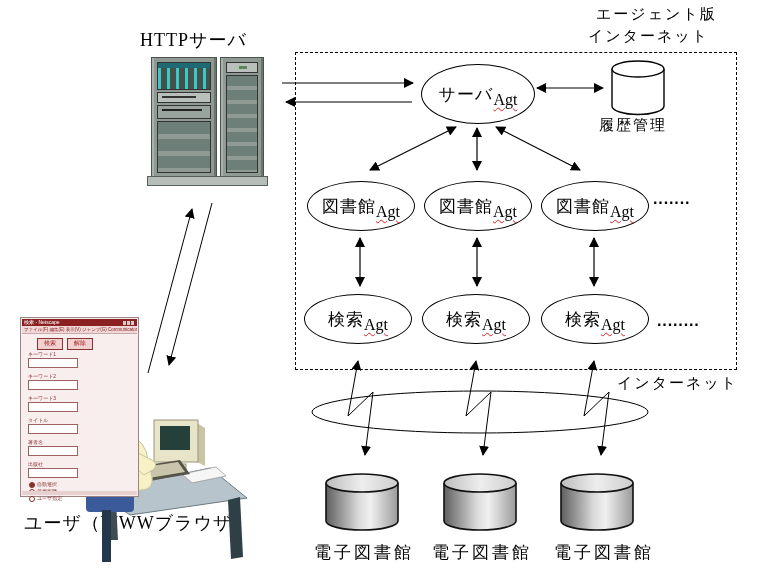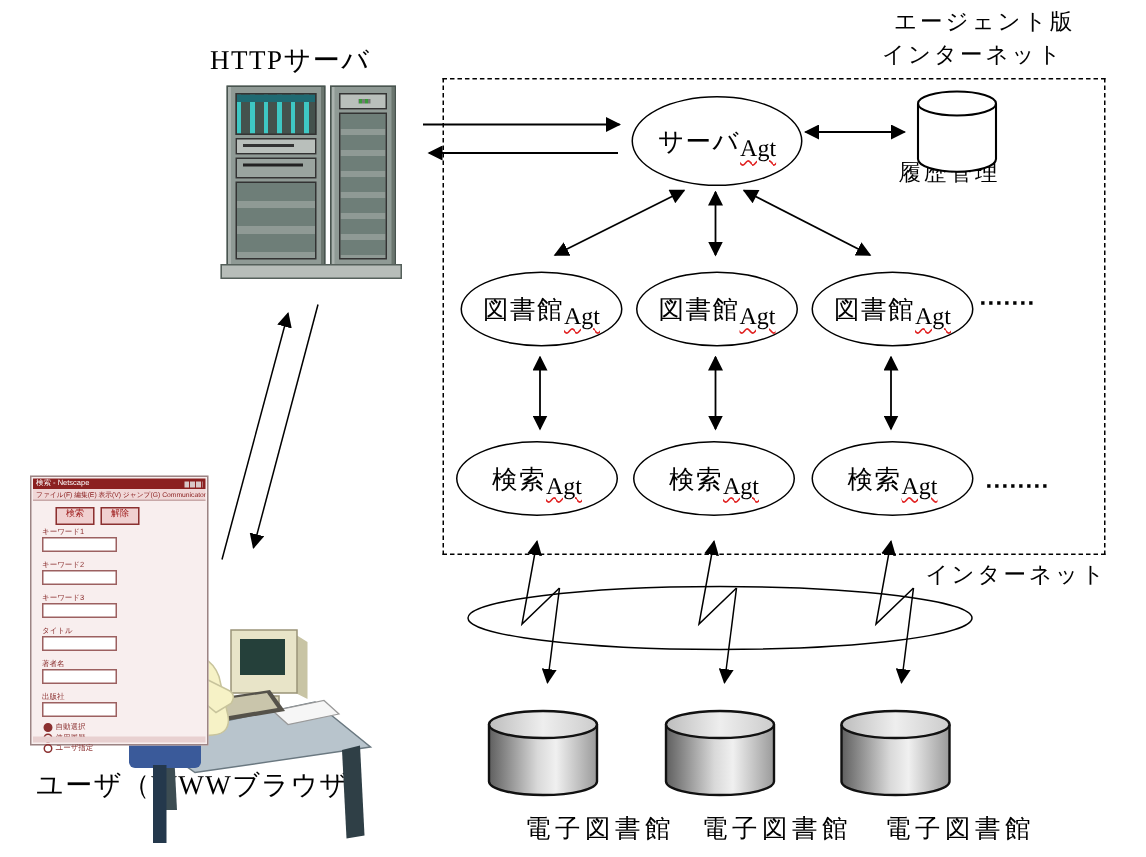--- a/index.html
+++ b/index.html
@@ -9,21 +9,21 @@
   .t-serif{font-family:"Liberation Serif",serif;}
   .big-label{font-size:18px;letter-spacing:1px;white-space:nowrap;}
   .med-label{font-size:15px;letter-spacing:2px;white-space:nowrap;}
   .dashed-box{border:1px dashed #000;}
   .node{position:absolute;border:1px solid #000;border-radius:50%;background:#fff;
         display:flex;align-items:center;justify-content:center;font-size:17px;
         letter-spacing:1px;white-space:nowrap;z-index:3;}
   .agt{font-family:"Liberation Serif",serif;font-size:16px;letter-spacing:0;
        text-decoration:underline wavy #e02020;text-decoration-thickness:1px;text-underline-offset:2px;margin-top:12px;}
   .dots{font-size:16px;font-weight:bold;letter-spacing:0px;white-space:nowrap;}
-  .cyl-label{font-size:17px;letter-spacing:3px;white-space:nowrap;margin-left:36px;}
+  .cyl-label{font-size:17px;letter-spacing:3px;white-space:nowrap;}
   svg{display:block;}
   
   .rack{position:absolute;left:151px;top:57px;width:111px;height:129px;}
   .rack .base{position:absolute;left:-4px;bottom:0;width:119px;height:8px;
               background:#b7bdb9;border:1px solid #55605b;}
   .cab{position:absolute;top:0;bottom:7px;background:#8f9a95;border:1px solid #49544f;
        box-shadow:inset 2px 0 0 #aab2ae, inset -2px 0 0 #6b766f;}
   .cab-l{left:0;width:64px;}
   .cab-r{left:69px;width:42px;}
   .panel{position:absolute;left:5px;right:5px;border:1px solid #333;}
@@ -64,21 +64,21 @@
 </head>
 <body>
 
 <div id="stage">
 
   <div class="abs big-label t-serif" style="left:140px;top:28px;">HTTPサーバ</div>
 
   <div class="abs med-label" style="left:596px;top:5px;">エージェント版</div>
   <div class="abs med-label" style="left:588px;top:27px;">インターネット</div>
 
-  <div class="abs med-label" style="left:599px;top:106px;">履歴管理</div>
+  <div class="abs med-label" style="left:599px;top:116px;">履歴管理</div>
 
   <div class="abs med-label" style="left:617px;top:374px;">インターネット</div>
 
   <div class="abs big-label t-serif" style="left:24px;top:511px;">ユーザ（WWWブラウザ）</div>
 
   <div class="abs dashed-box" style="left:295px;top:52px;width:440px;height:316px;"></div>
 
   <div class="node" style="left:421px;top:64px;width:112px;height:58px;">
     <span>サーバ</span>
       <span class="agt">Agt</span>

